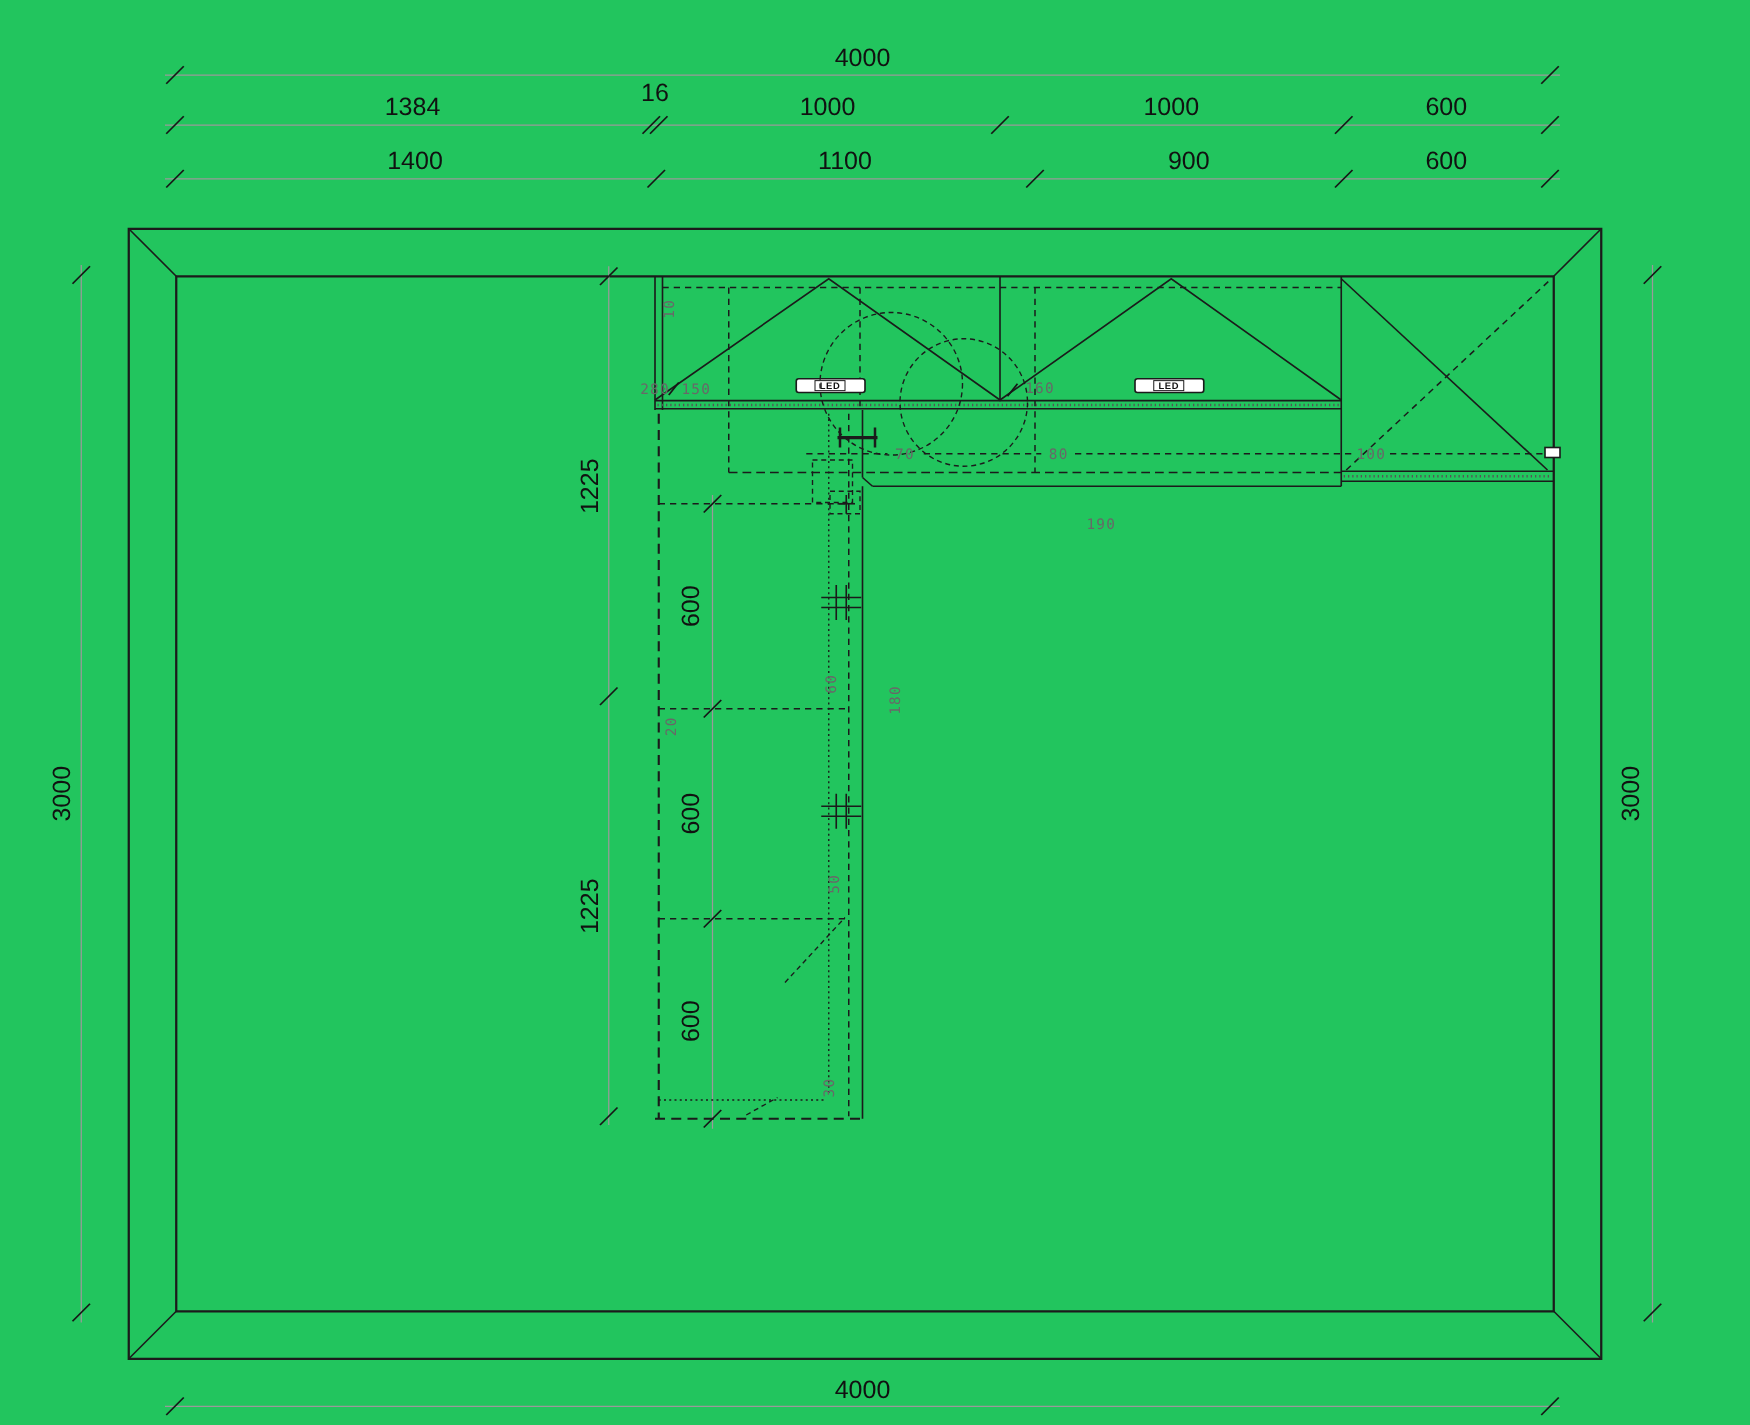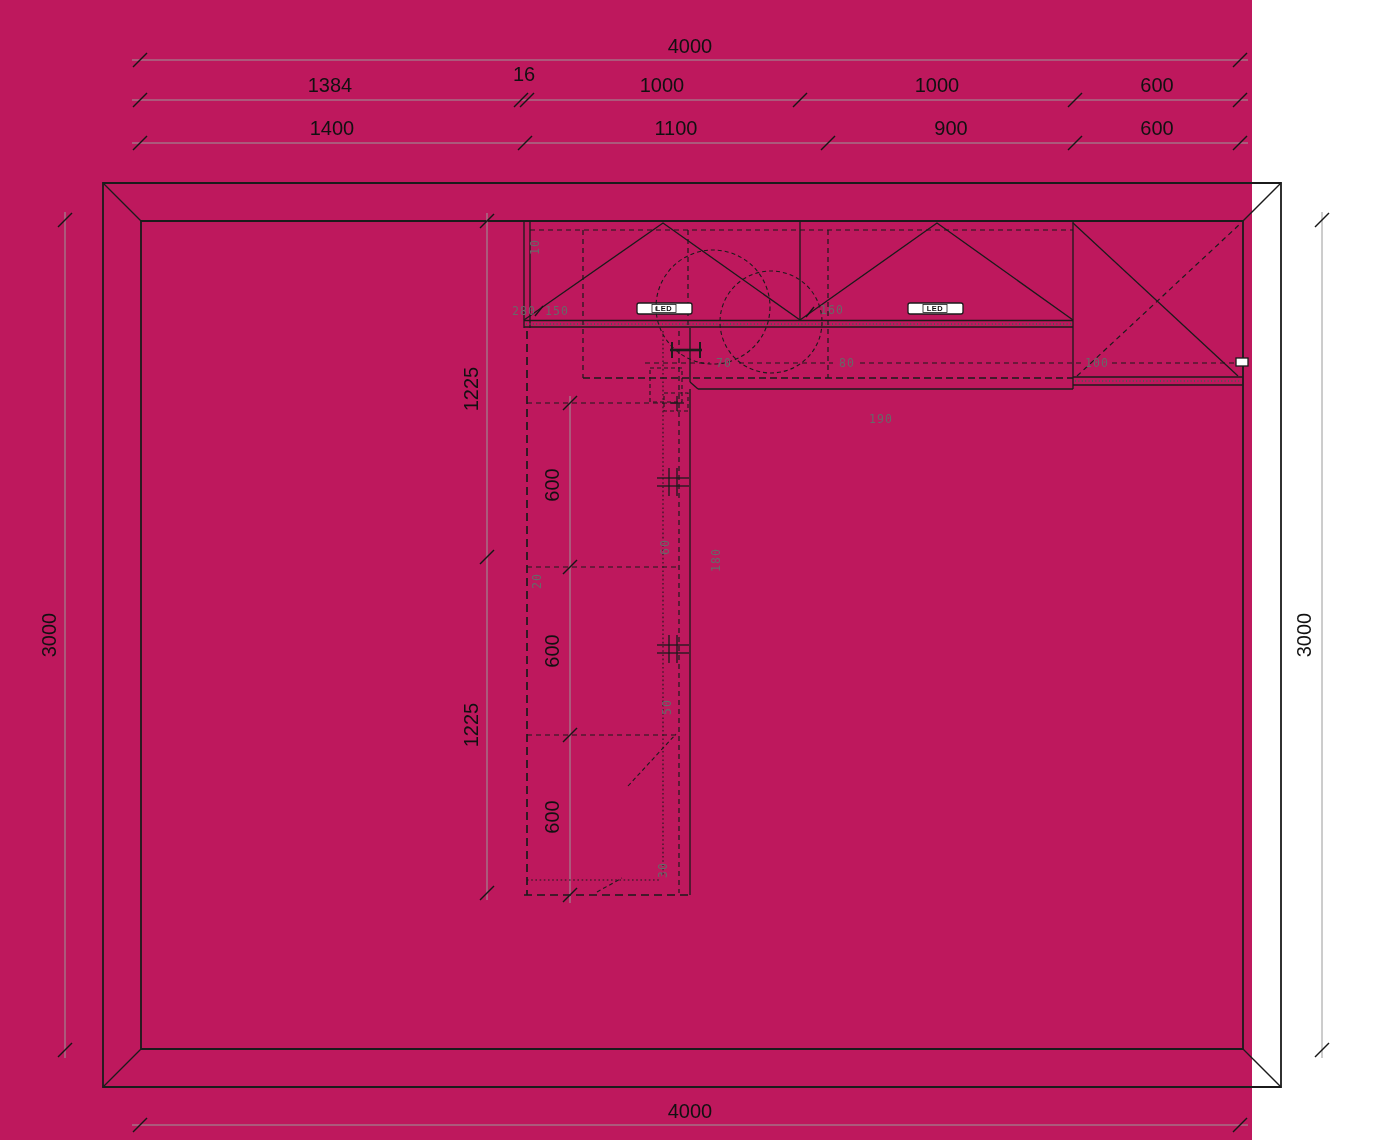--- a/index.html
+++ b/index.html
@@ -1,16 +1,16 @@
 <!DOCTYPE html>
 <html><head>
 <meta charset="utf-8">
 <style>
   html,body { margin:0; padding:0; background:#ffffff; }
-  .stage { width:1252px; height:1140px; background:#be185d; position:relative; }
+  .stage { width:1400px; height:1140px; background:#22c55e; position:relative; }
   svg { display:block; }
   
   .w   { stroke:#1b1b1b; stroke-width:1.8; fill:none; }
   .s   { stroke:#1b1b1b; stroke-width:1.3; fill:none; }
   .sf  { stroke:#1b1b1b; stroke-width:1.3; fill:#ffffff; }
   .dl  { stroke:#9a9a9a; stroke-width:1;   fill:none; }
   .tk  { stroke:#161616; stroke-width:1.4; fill:none; }
   .da  { stroke:#1b1b1b; stroke-width:1.3; fill:none; stroke-dasharray:7 4; }
   .da2 { stroke:#1b1b1b; stroke-width:1.7; fill:none; stroke-dasharray:8 5; }
   .da3 { stroke:#1b1b1b; stroke-width:1.2; fill:none; stroke-dasharray:5 4; }

